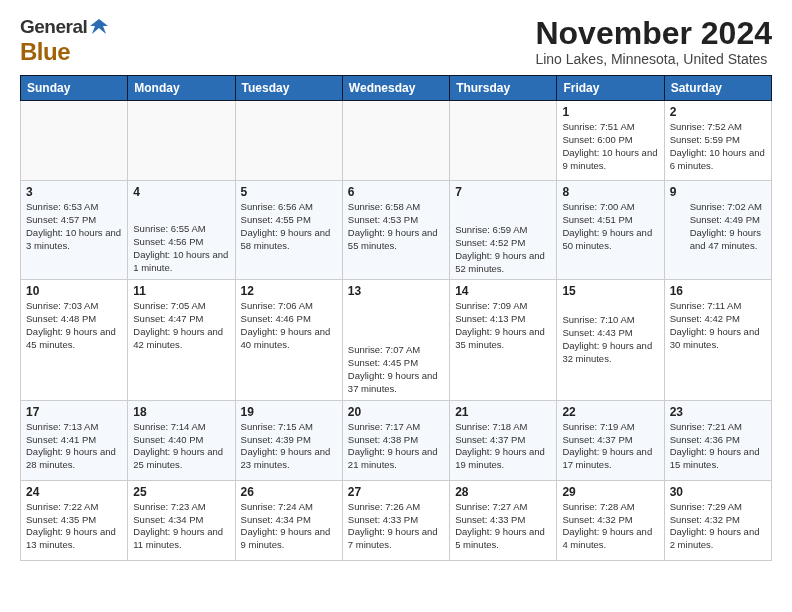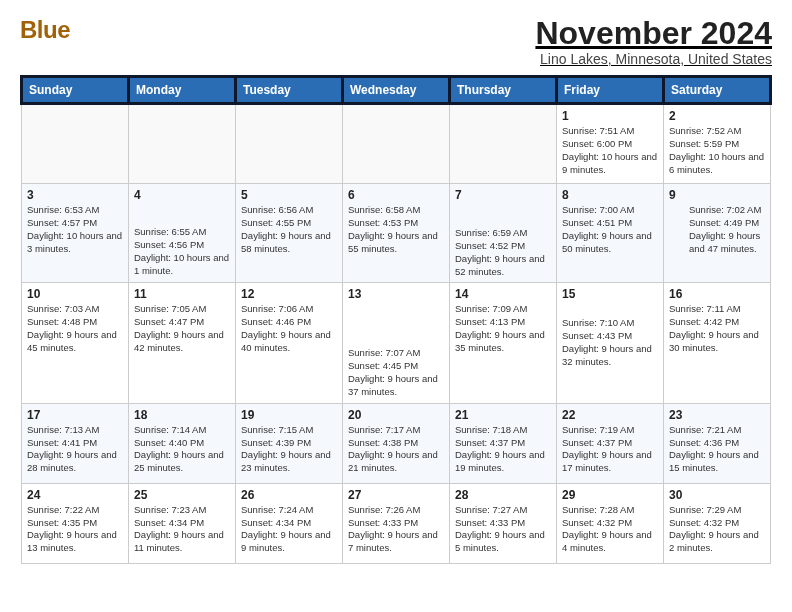--- a/index.html
+++ b/index.html
@@ -15,22 +15,20 @@
       align-items: flex-start;
       justify-content: space-between;
       margin-bottom: 8px;
     }
     .logo {
       display: flex;
       flex-direction: column;
       align-items: flex-start;
     }
     .title-area {
-      text-align: right;
-      text-decoration: underline;
     }
     .month-title {
       font-size: 32px;
       font-weight: bold;
       color: #222;
       line-height: 1.1;
     }
     .location-title {
       font-size: 14px;
       color: #444;
@@ -40,21 +38,21 @@
       border-collapse: collapse;
       border: 1px solid #ccc;
     }
     .calendar th {
       background: #2a6db5;
       color: #fff;
       font-size: 12px;
       font-weight: bold;
       padding: 5px 6px;
       text-align: left;
-      border: 3px solid #0f172a;
+      border: 1px solid #0f172a;
     }
     .calendar td {
       width: 107px;
       vertical-align: top;
       border: 1px solid #ccc;
       padding: 4px 5px;
       font-size: 10px;
       background: #fff;
       min-height: 80px;
       height: 80px;
@@ -96,20 +94,26 @@
     .logo-bird {
       display: inline-block;
       margin-left: 1px;
     }
   </style>
 </head>
 <body>
 
 <div class="header-area">
   <div class="logo">
+    <div class="logo-row">
+      <span class="logo-general">General</span>
+      <svg class="logo-bird" width="22" height="22" viewBox="0 0 22 22">
+        <polygon points="11,3 20,10 15,10 18,18 11,12 4,18 7,10 2,10" fill="#2a6db5"></polygon>
+      </svg>
+    </div>
     <div>
       <span class="logo-blue-text">Blue</span>
     </div>
   </div>
   <div class="title-area">
     <div class="month-title">November 2024</div>
     <div class="location-title">Lino Lakes, Minnesota, United States</div>
   </div>
 </div>
 

